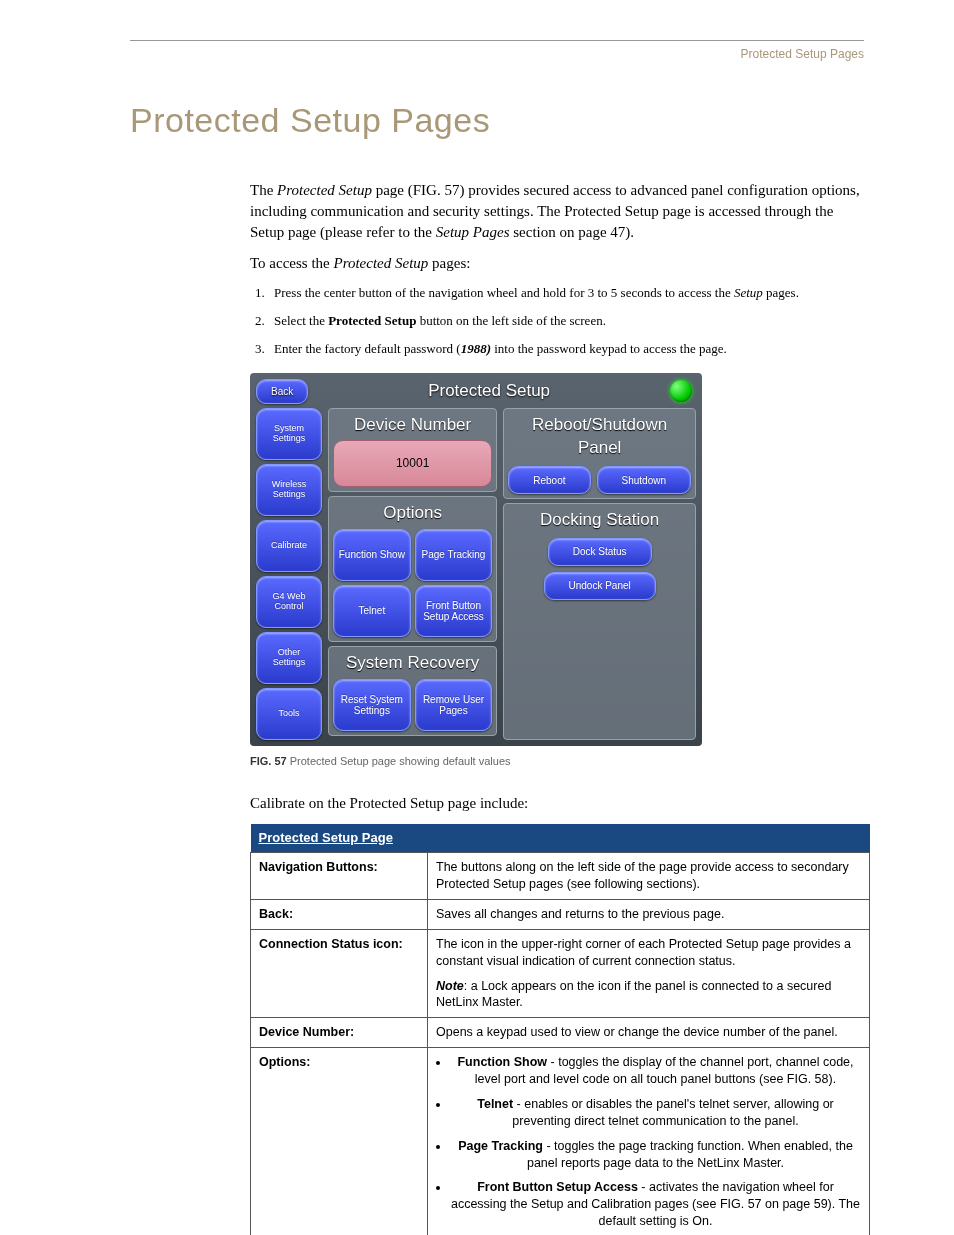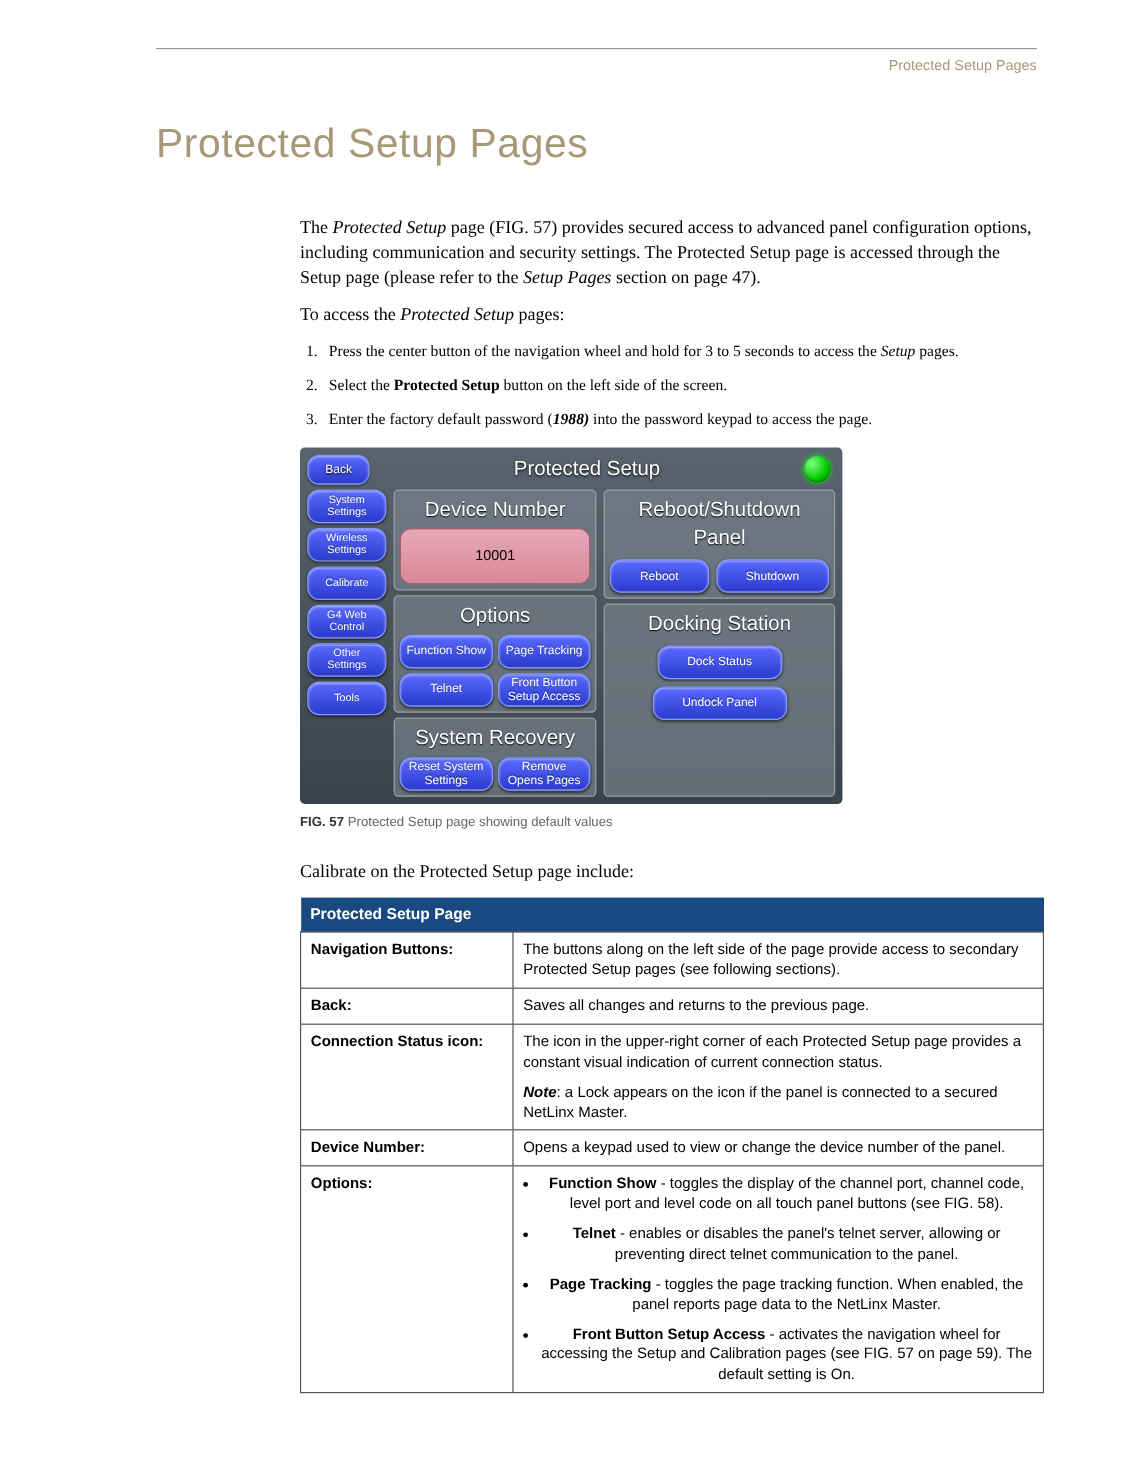--- a/index.html
+++ b/index.html
@@ -75,21 +75,21 @@
 .btn {
   display: inline-flex;
   align-items: center;
   justify-content: center;
   background: linear-gradient(#5a6aff, #2a3acc);
   color: #fff;
   font-size: 10px;
   border-radius: 10px;
   border: 1px solid #8098ff;
   box-shadow: inset 0 1px 2px rgba(255,255,255,0.5), 0 1px 2px rgba(0,0,0,0.5);
-  padding: 0 4px;
+  padding: 12px 4px;
   text-align: center;
   line-height: 1.1;
   text-shadow: 0 -1px 0 rgba(0,0,0,0.3);
 }
 .btn-back {
   font-size: 10px;
   padding: 6px 14px;
   text-shadow: 0 1px 2px #000;
 }
 .status-dot {
@@ -185,20 +185,21 @@
   margin-top: 8px;
   margin-left: 0;
 }
 .feat-table th {
   background: #1a4880;
   color: #fff;
   text-align: left;
   padding: 5px 8px;
   font-weight: bold;
   font-size: 13px;
+  text-decoration: underline;
 }
 .feat-table td {
   border: 1px solid #555;
   padding: 6px 8px;
   vertical-align: top;
   line-height: 1.35;
 }
 .feat-table td.label {
   font-weight: bold;
   width: 160px;
@@ -270,21 +271,21 @@
               </div>
               <div class="btn-row" style="margin-top:4px;">
                 <div class="btn">Telnet</div>
                 <div class="btn">Front Button Setup Access</div>
               </div>
             </div>
             <div class="group">
               <div class="group-title">System Recovery</div>
               <div class="btn-row">
                 <div class="btn">Reset System Settings</div>
-                <div class="btn">Remove Opens Pages</div>
+                <div class="btn">Remove User Pages</div>
               </div>
             </div>
           </div>
           <div class="col">
             <div class="group">
               <div class="group-title">Reboot/Shutdown Panel</div>
               <div class="center-row">
                 <div class="btn btn-small">Reboot</div>
                 <div class="btn btn-small">Shutdown</div>
               </div>

